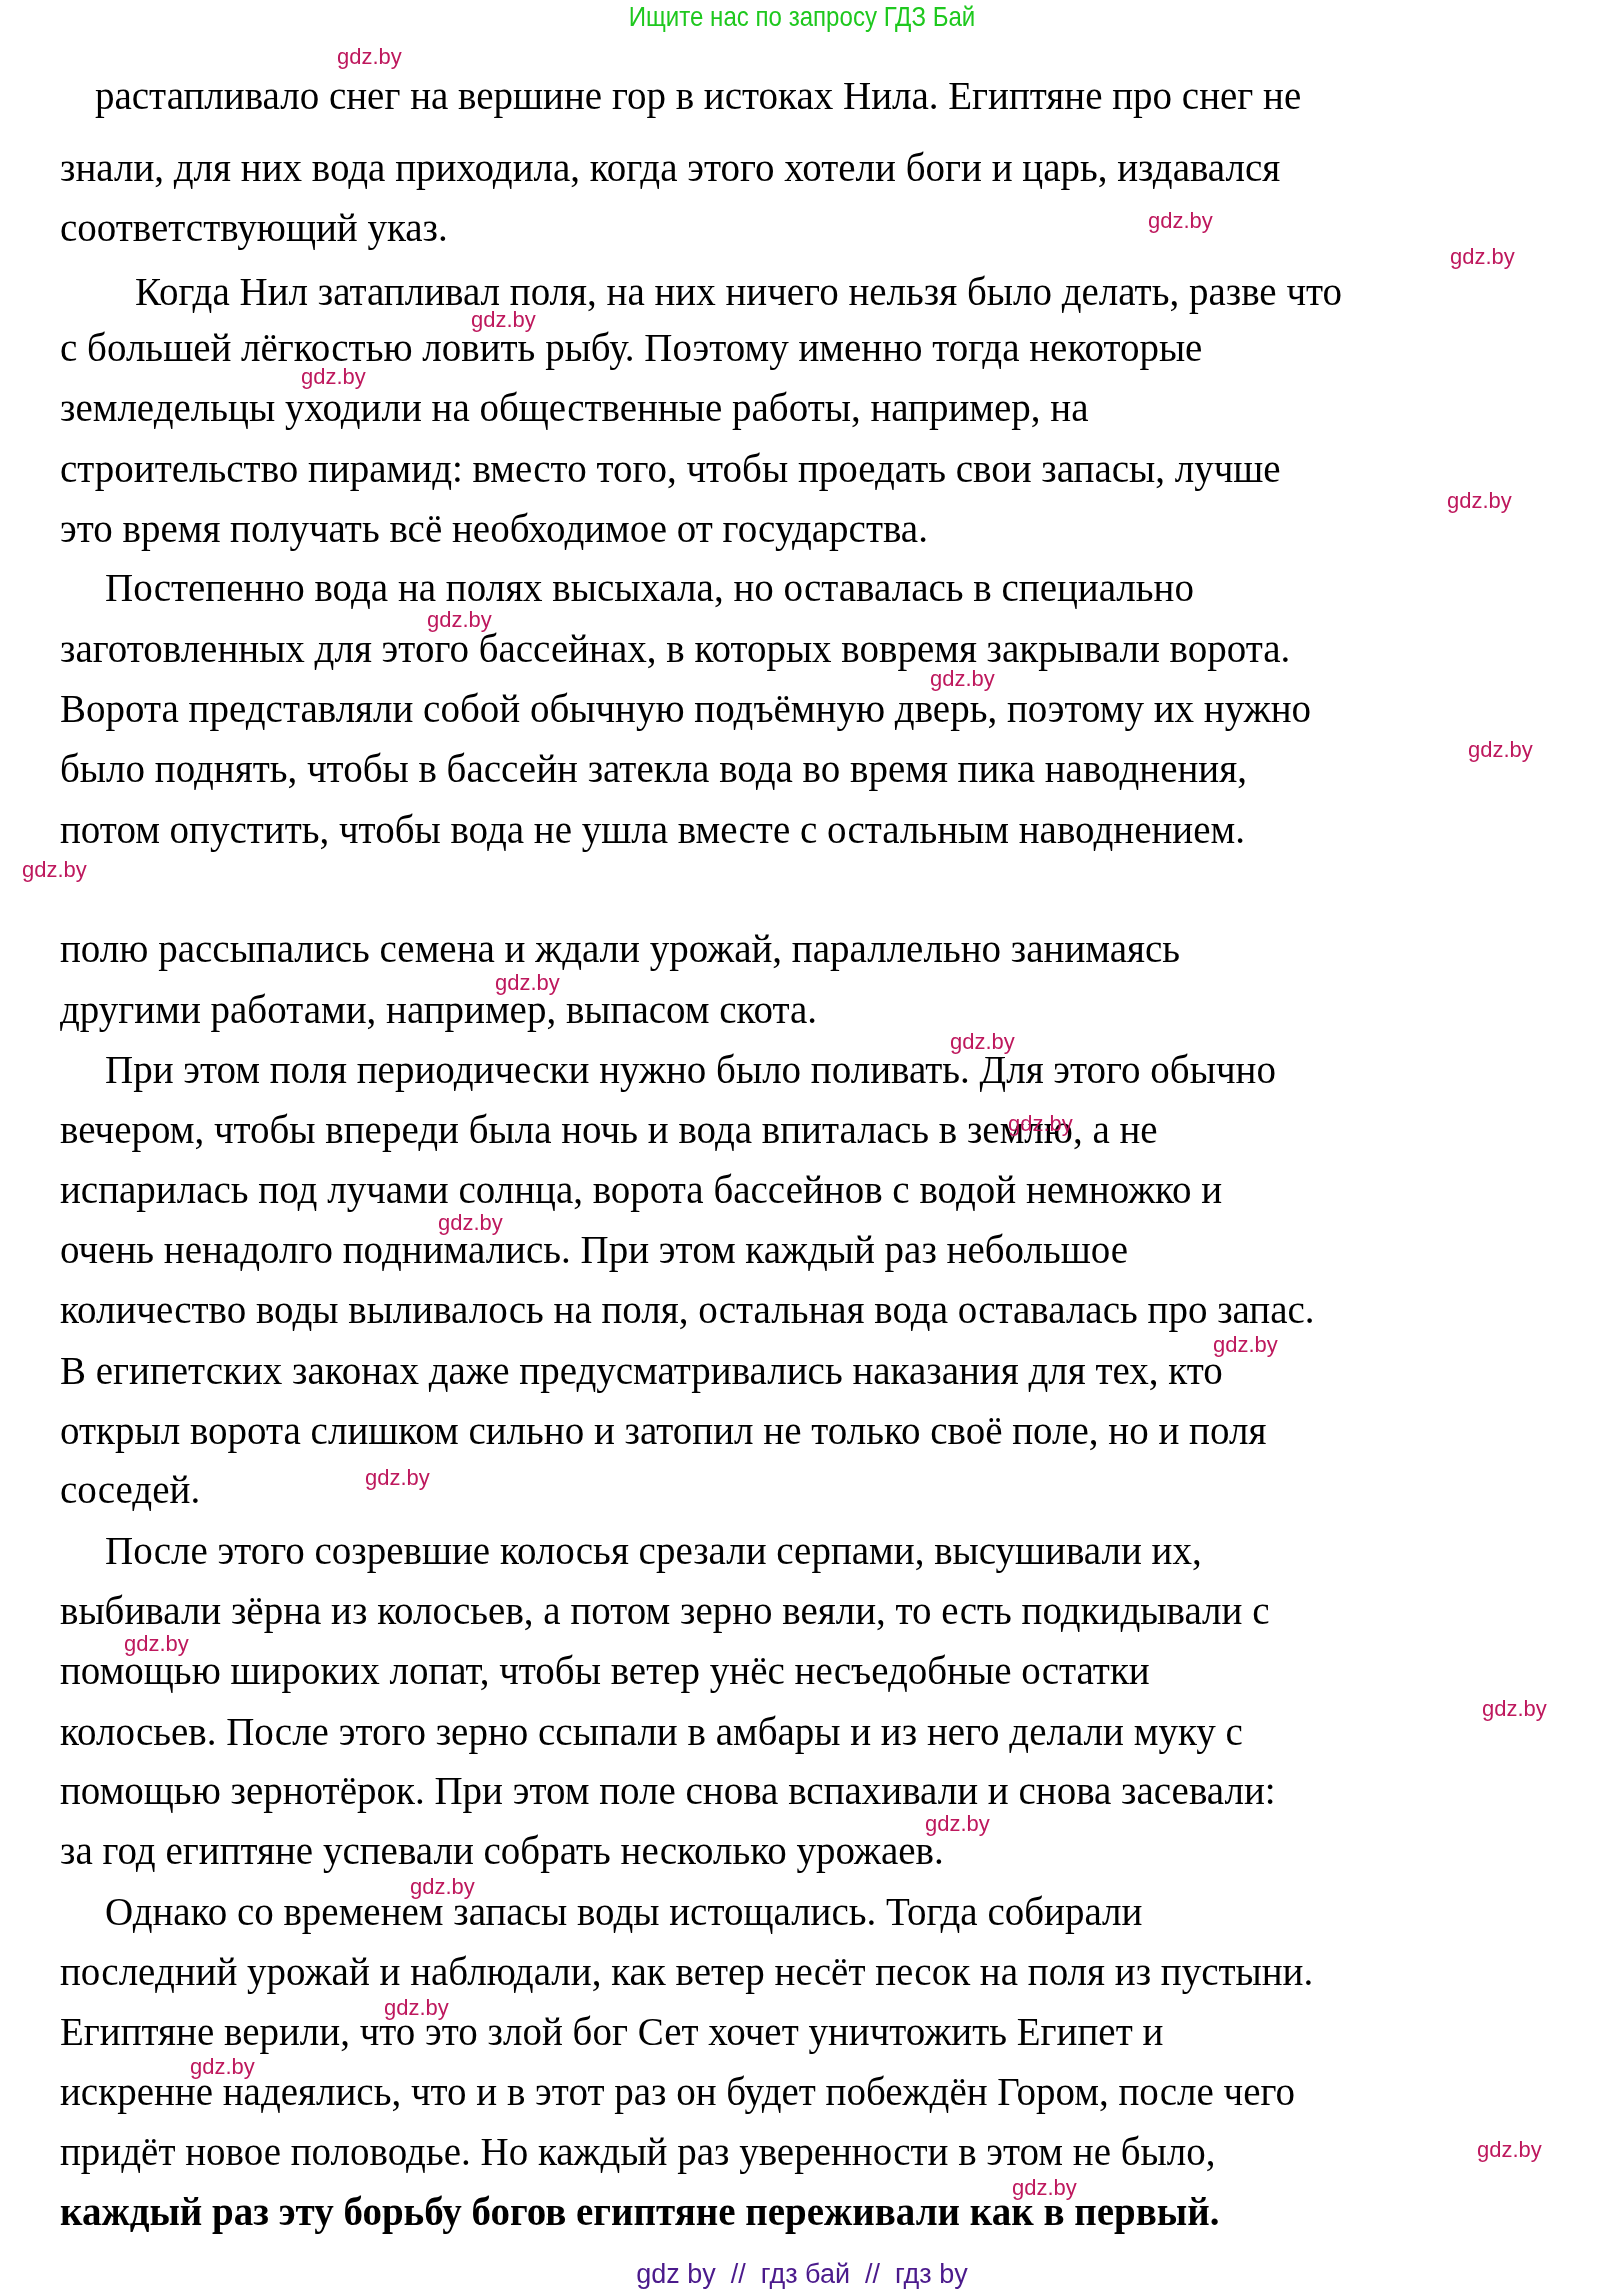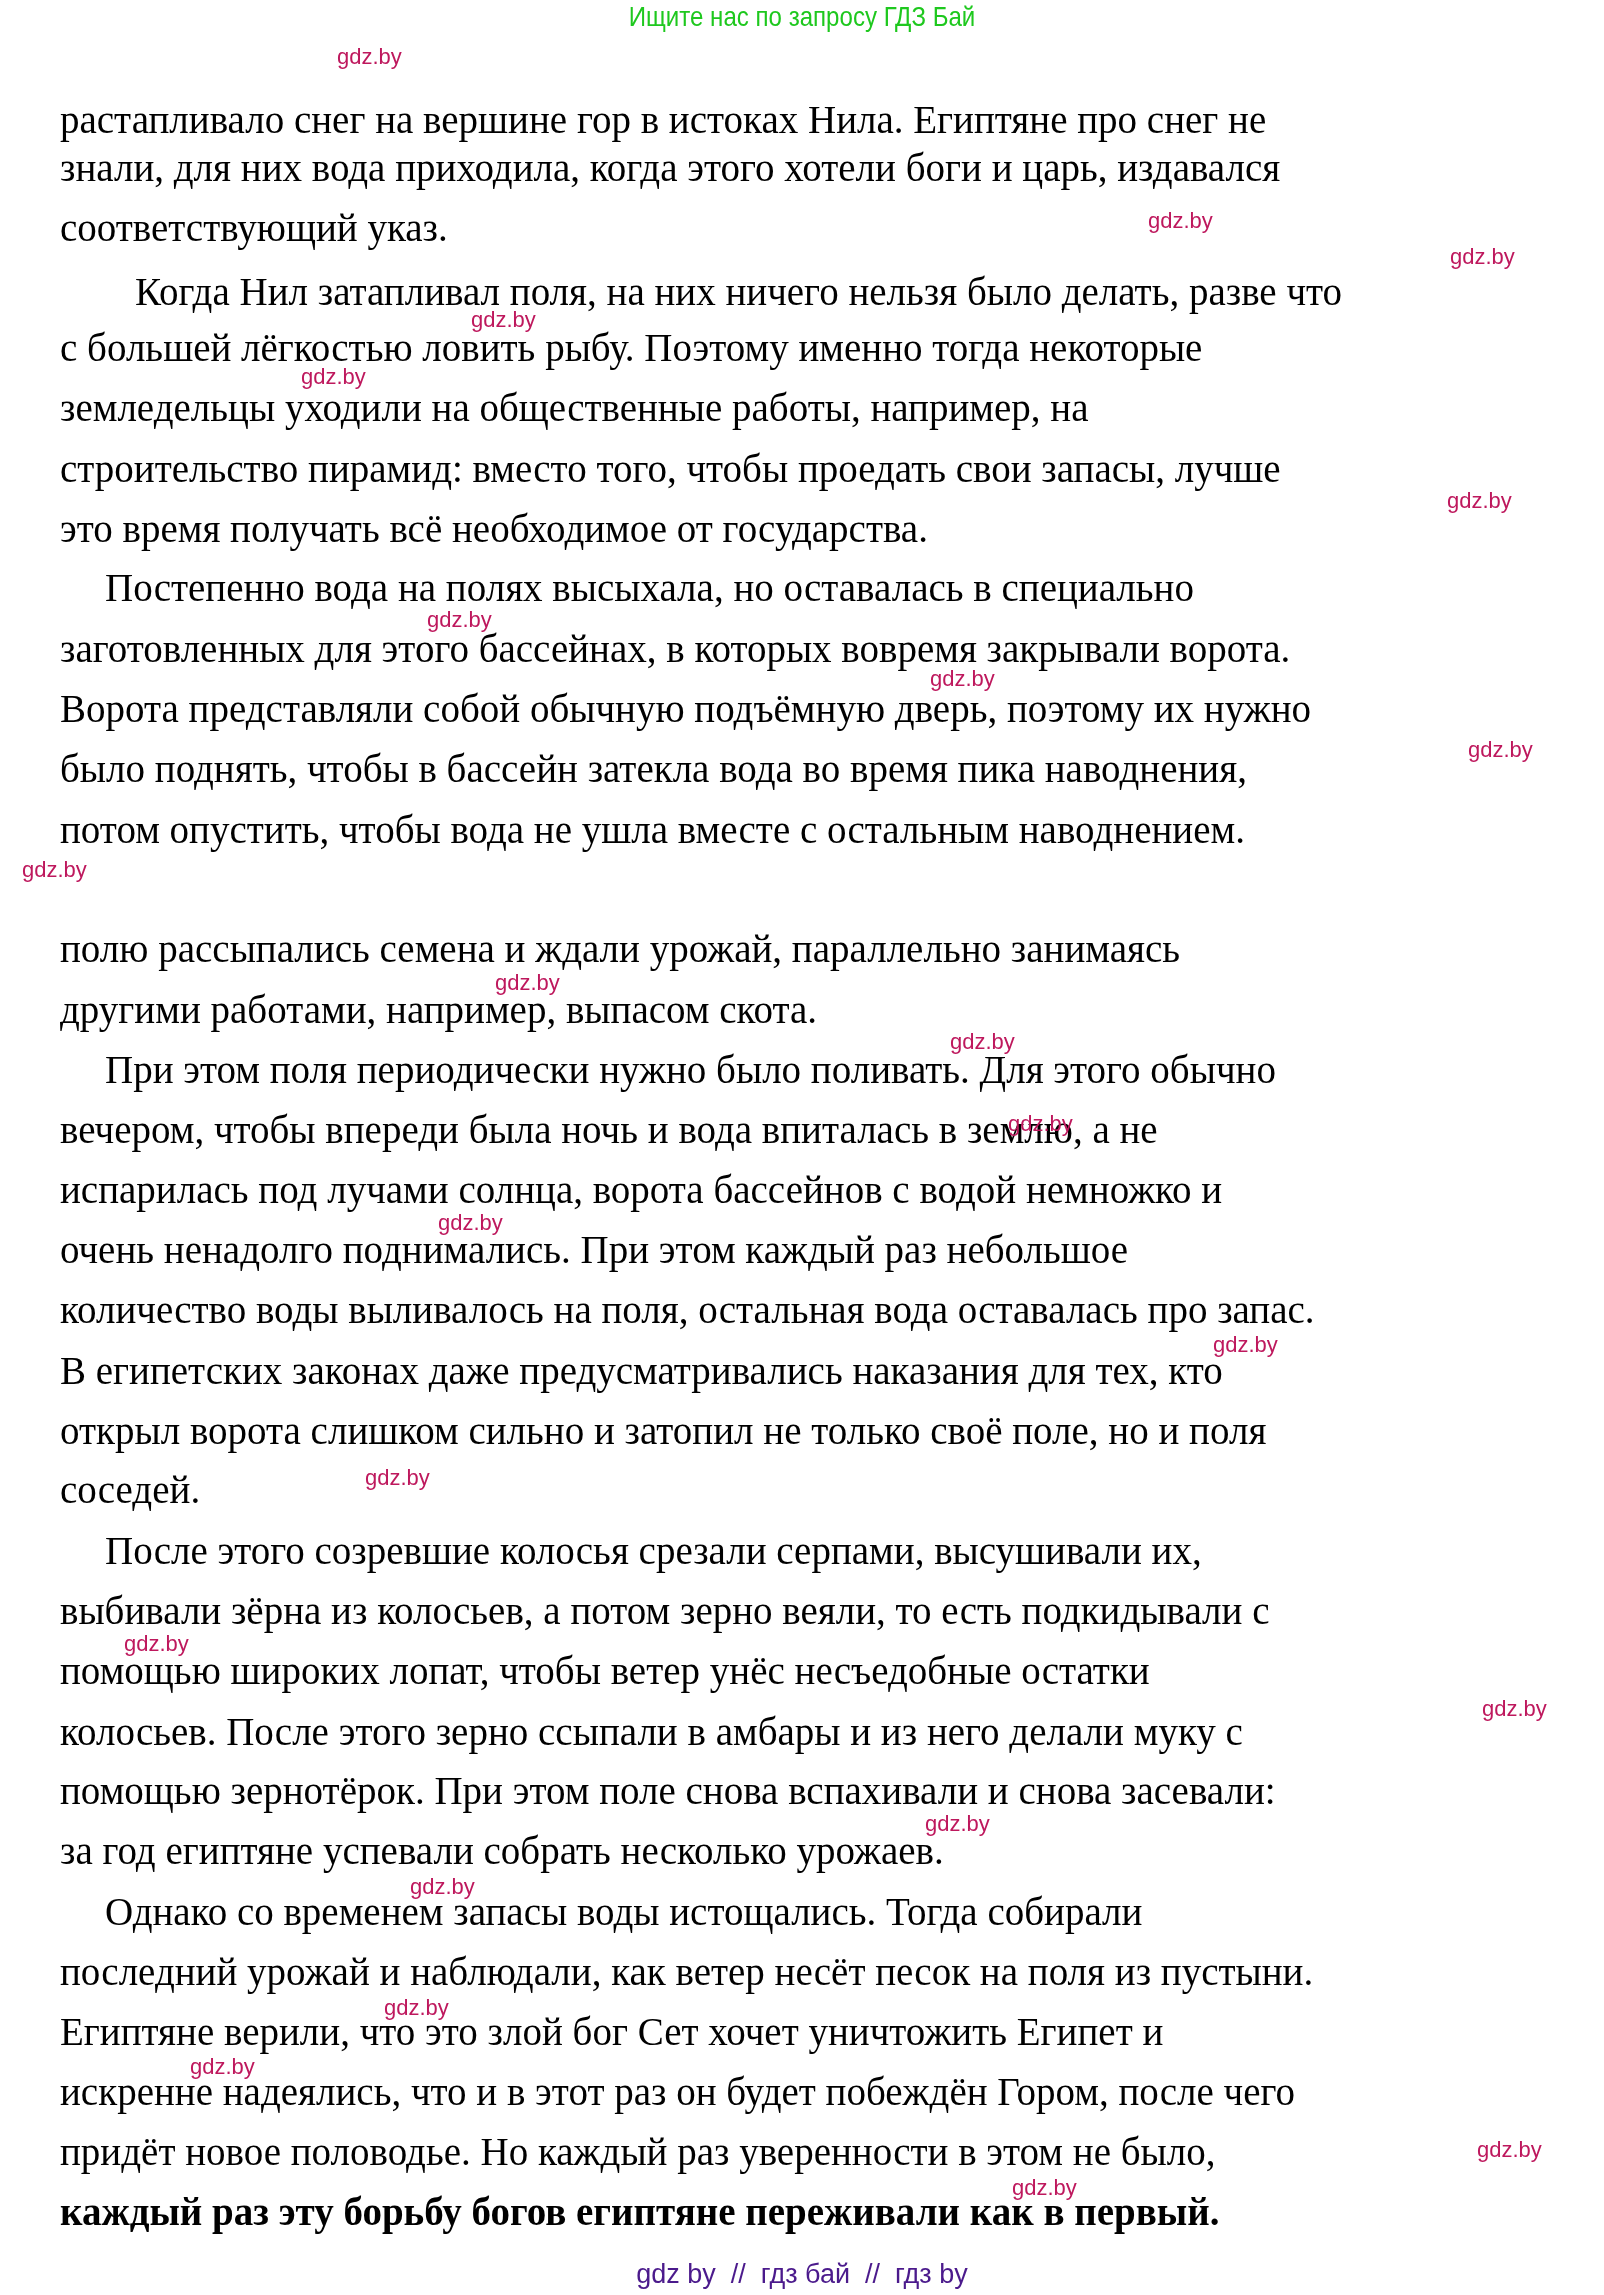--- a/index.html
+++ b/index.html
@@ -29,21 +29,21 @@
     font-size: 27px; line-height: 31px; color: #4b1a8c; white-space: pre;
   }
 </style>
 </head>
 <body>
 
 <div class="page">
   <div class="header">Ищите нас по запросу ГДЗ Бай</div>
 
   <div class="body-text" id="body-text">
-      <div class="line" style="top: 96px;">растапливало снег на вершине гор в истоках Нила. Египтяне про снег не</div>
+      <div class="line" style="top: 72px; margin-left: 35px;">растапливало снег на вершине гор в истоках Нила. Египтяне про снег не</div>
       <div class="line" style="top: 144px;">знали, для них вода приходила, когда этого хотели боги и царь, издавался</div>
       <div class="line" style="top: 204px;">соответствующий указ.</div>
       <div class="line indent" style="top: 268px; margin-left: 30px;">Когда Нил затапливал поля, на них ничего нельзя было делать, разве что</div>
       <div class="line" style="top: 324px;">с большей лёгкостью ловить рыбу. Поэтому именно тогда некоторые</div>
       <div class="line" style="top: 384px;">земледельцы уходили на общественные работы, например, на</div>
       <div class="line" style="top: 445px;">строительство пирамид: вместо того, чтобы проедать свои запасы, лучше</div>
       <div class="line" style="top: 505px;">это время получать всё необходимое от государства.</div>
       <div class="line indent" style="top: 564px;">Постепенно вода на полях высыхала, но оставалась в специально</div>
       <div class="line" style="top: 625px;">заготовленных для этого бассейнах, в которых вовремя закрывали ворота.</div>
       <div class="line" style="top: 685px;">Ворота представляли собой обычную подъёмную дверь, поэтому их нужно</div>

